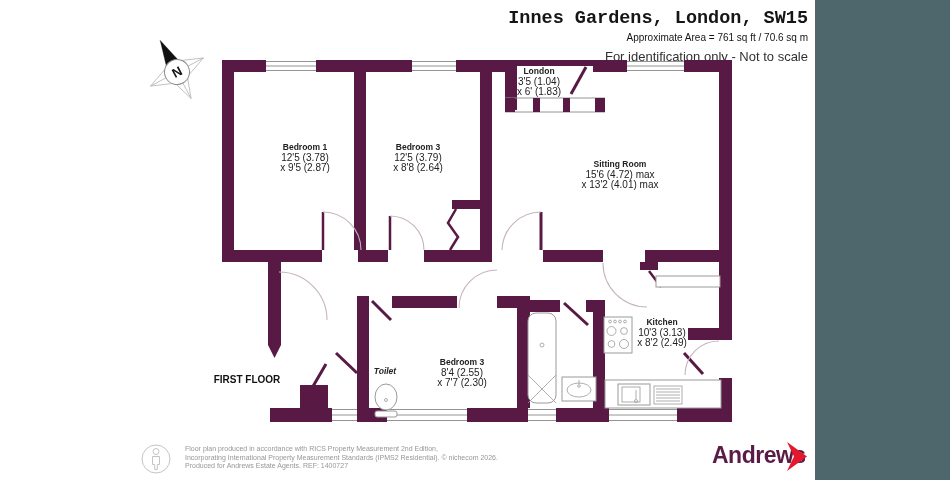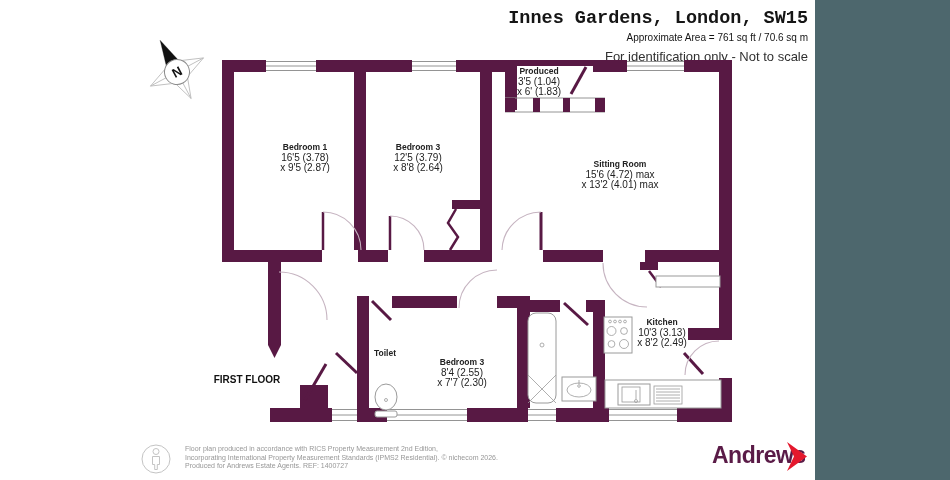--- a/index.html
+++ b/index.html
@@ -244,44 +244,44 @@
 
     <g stroke="#c4c4c4" fill="none" stroke-width="1">
       <circle cx="156" cy="459" r="14"></circle>
       <circle cx="156" cy="451.5" r="3"></circle>
       <path d="M152.5,456.5 L159.5,456.5 L159.5,464.5 L157.3,464.5 L157.3,469.5 L154.7,469.5 L154.7,464.5 L152.5,464.5 Z"></path>
     </g>
   </svg>
 
   <div class="room-label" style="left:255px;top:142px;">
     <div class="room-name">Bedroom 1</div>
-    <div class="room-dim">16'5 (3.78)</div>
+    <div class="room-dim">12'5 (3.78)</div>
     <div class="room-dim">x 9'5 (2.87)</div>
   </div>
   <div class="room-label" style="left:368px;top:142px;">
     <div class="room-name">Bedroom 3</div>
     <div class="room-dim">12'5 (3.79)</div>
     <div class="room-dim">x 8'8 (2.64)</div>
   </div>
   <div class="room-label" style="left:489px;top:66px;">
-    <div class="room-name">Produced</div>
+    <div class="room-name">London</div>
     <div class="room-dim">3'5 (1.04)</div>
     <div class="room-dim">x 6' (1.83)</div>
   </div>
   <div class="room-label" style="left:570px;top:159px;">
     <div class="room-name">Sitting Room</div>
     <div class="room-dim">15'6 (4.72) max</div>
     <div class="room-dim">x 13'2 (4.01) max</div>
   </div>
   <div class="room-label" style="left:412px;top:357px;">
     <div class="room-name">Bedroom 3</div>
     <div class="room-dim">8'4 (2.55)</div>
     <div class="room-dim">x 7'7 (2.30)</div>
   </div>
-  <div class="room-label" style="left:345px;top:348px;width:80px;">
+  <div class="room-label" style="left:345px;top:366px;width:80px;font-style:italic;">
     <div class="room-name">Toilet</div>
   </div>
   <div class="room-label" style="left:612px;top:317px;">
     <div class="room-name">Kitchen</div>
     <div class="room-dim">10'3 (3.13)</div>
     <div class="room-dim">x 8'2 (2.49)</div>
   </div>
 
   <div class="floor-label">FIRST FLOOR</div>
 

